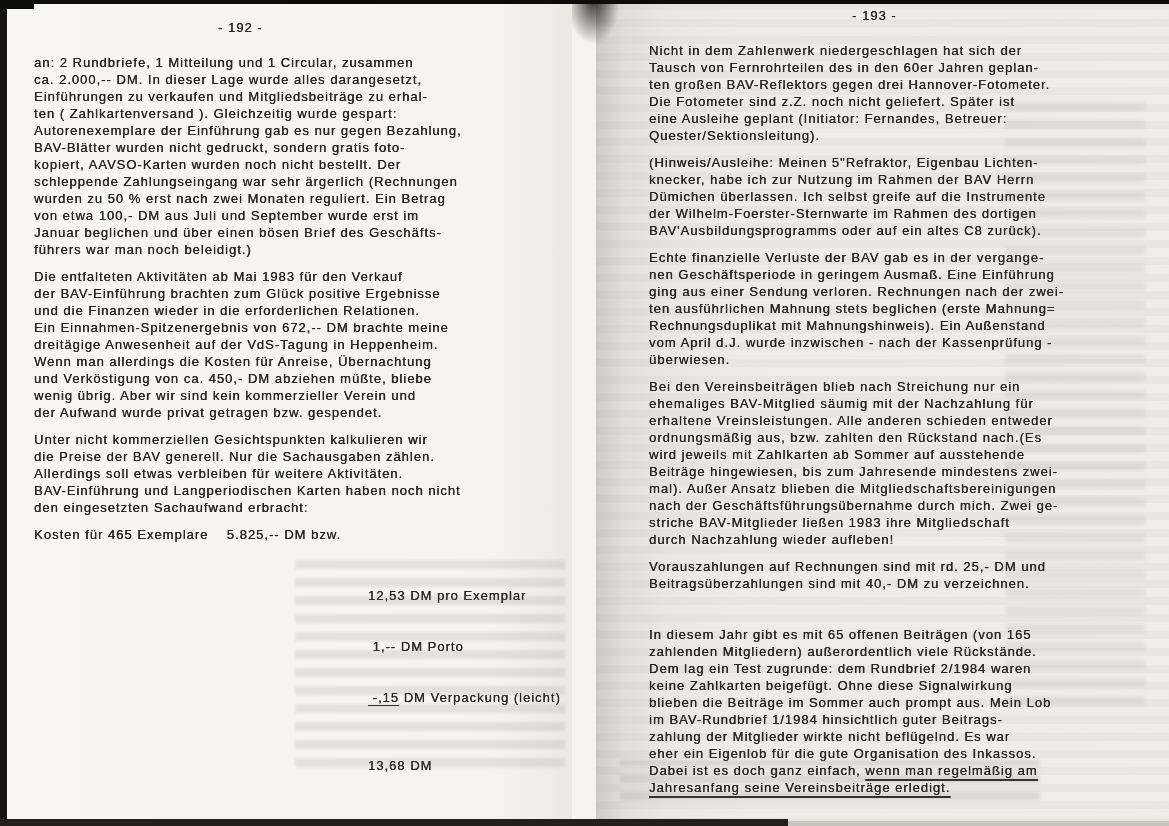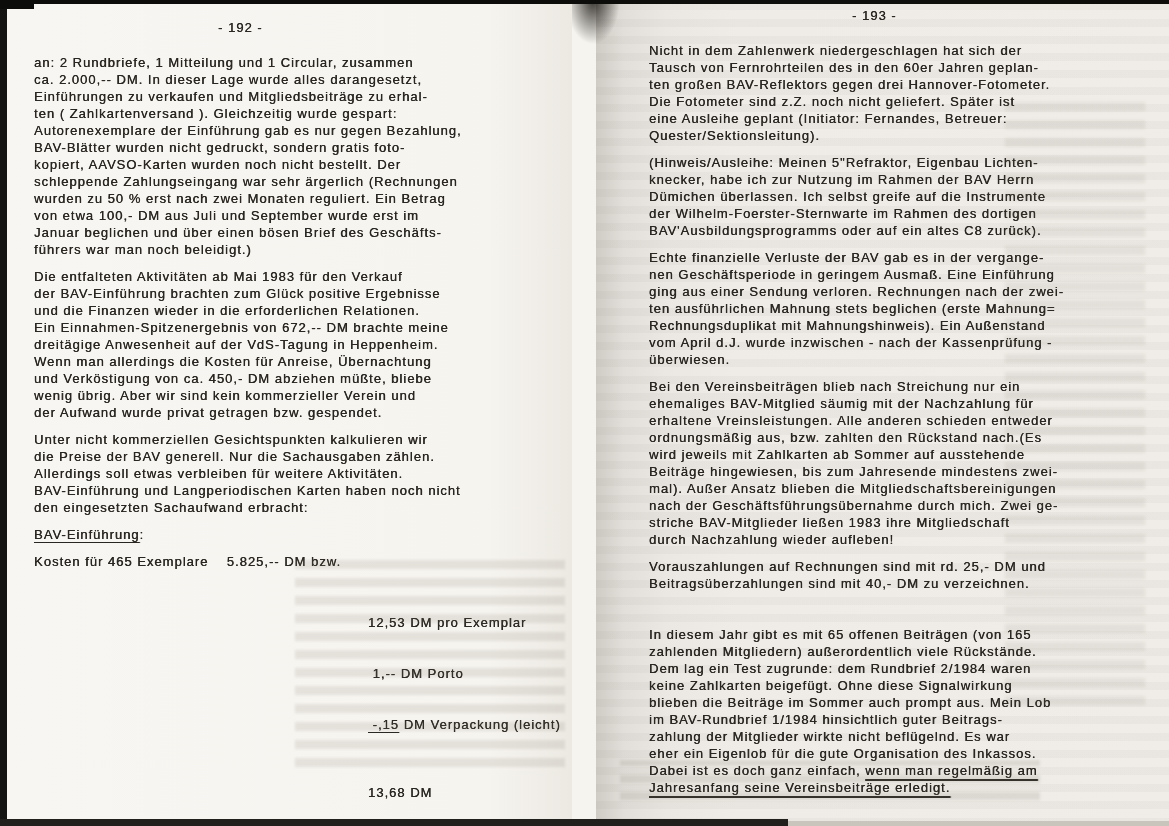--- a/index.html
+++ b/index.html
@@ -87,21 +87,20 @@
 dreitägige Anwesenheit auf der VdS-Tagung in Heppenheim.
 Wenn man allerdings die Kosten für Anreise, Übernachtung
 und Verköstigung von ca. 450,- DM abziehen müßte, bliebe
 wenig übrig. Aber wir sind kein kommerzieller Verein und
 der Aufwand wurde privat getragen bzw. gespendet.</div>
       <div class="para">Unter nicht kommerziellen Gesichtspunkten kalkulieren wir
 die Preise der BAV generell. Nur die Sachausgaben zählen.
 Allerdings soll etwas verbleiben für weitere Aktivitäten.
 BAV-Einführung und Langperiodischen Karten haben noch nicht
 den eingesetzten Sachaufwand erbracht:</div>
-      <div class="para"><span class="u">BAV-Einführung</span><span>:</span></div>
       <div class="para">Kosten für 465 Exemplare    5.825,-- DM bzw.</div>
       <div class="para sum-block">
         <div>12,53 DM pro Exemplar</div>
         <div> 1,-- DM Porto</div>
         <div><span class="u"> -,15</span><span> DM Verpackung (leicht)</span></div>
         <div class="sum-total">13,68 DM</div>
       </div>
 
     </div>
   </div>

